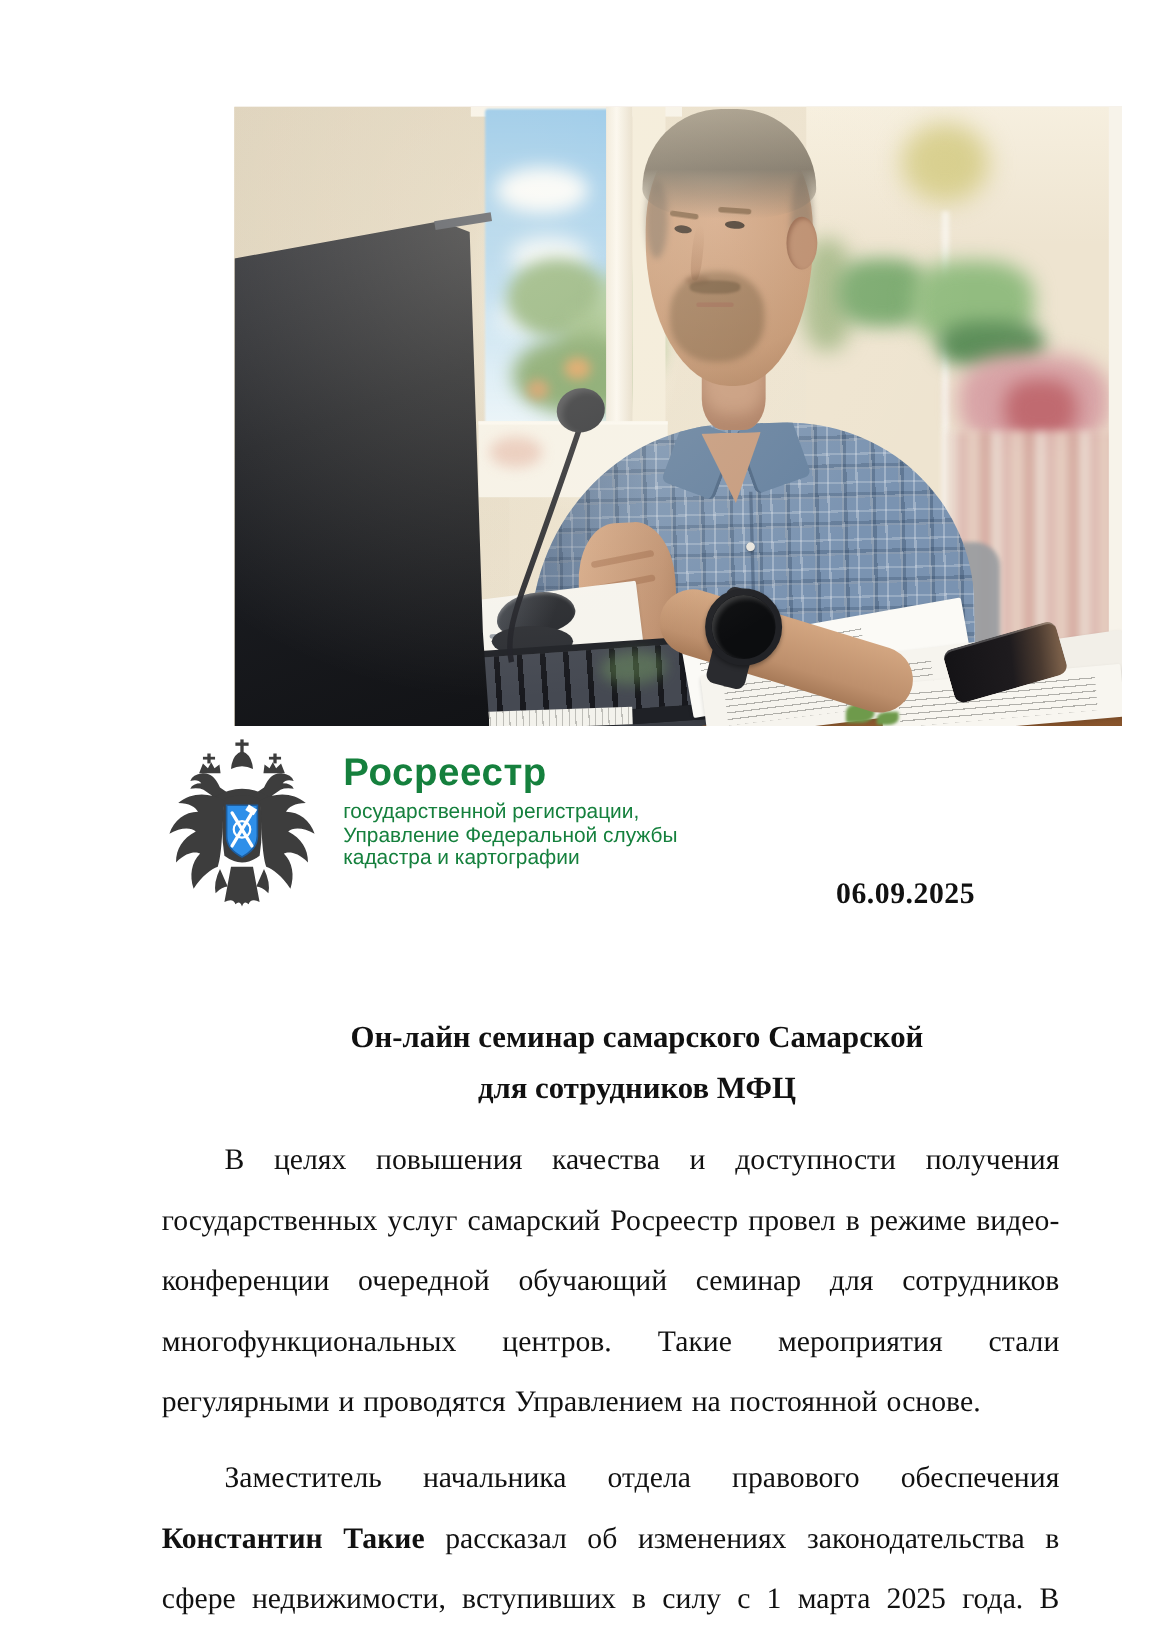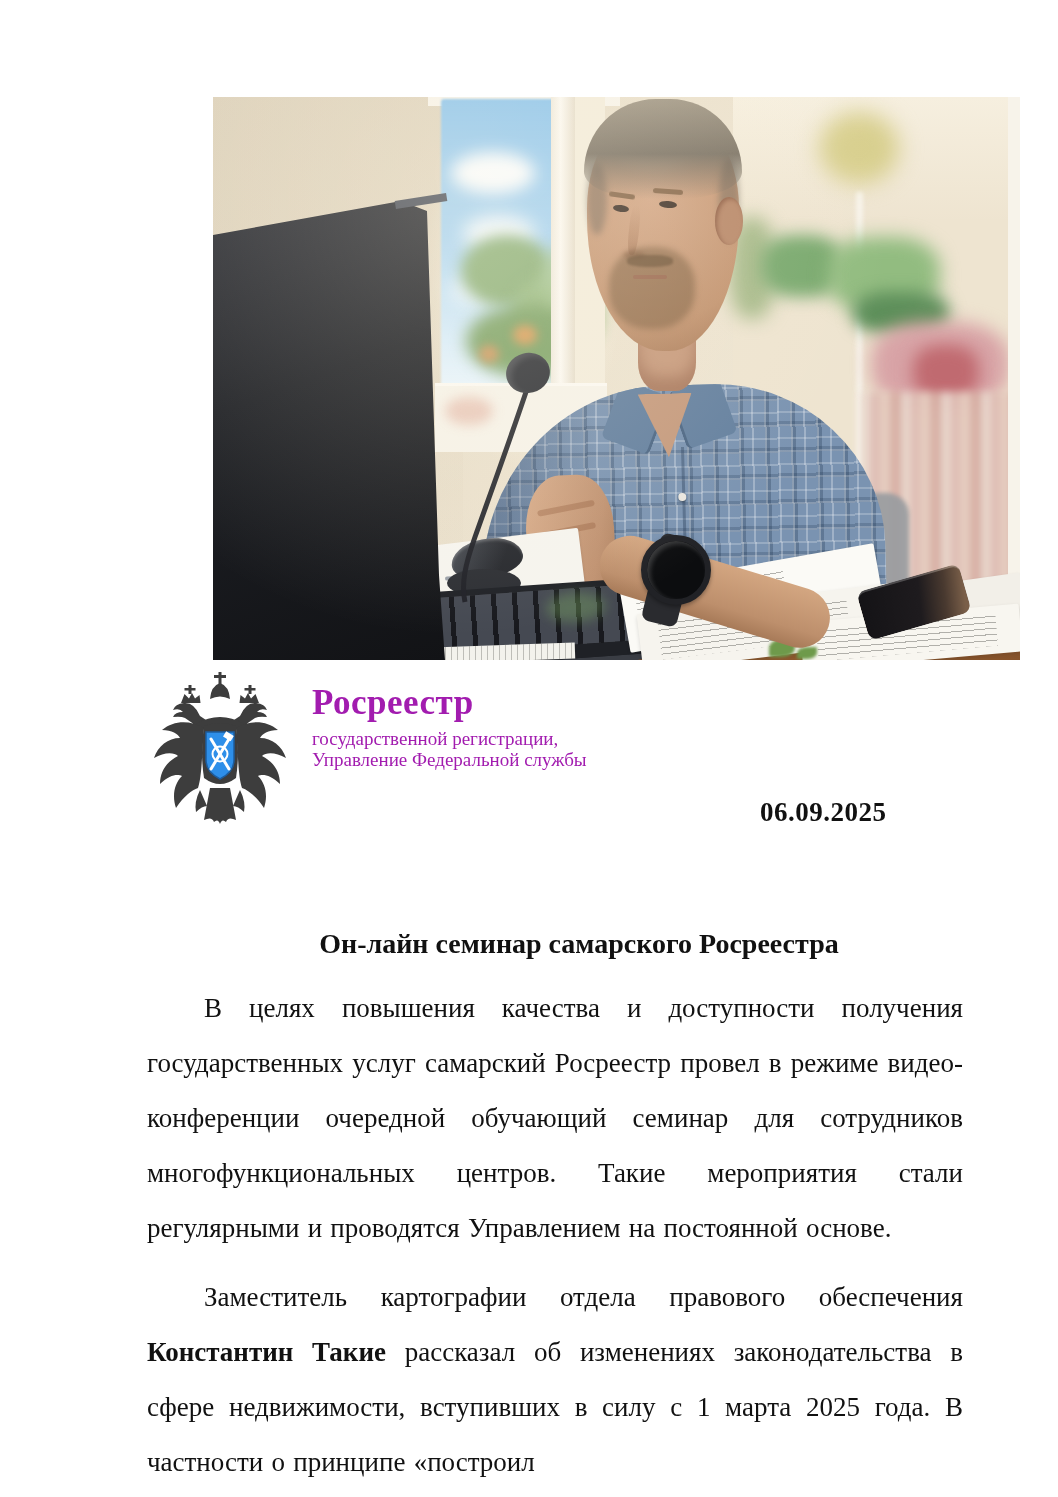--- a/index.html
+++ b/index.html
@@ -129,21 +129,21 @@
     transform:rotate(-15deg);box-shadow:inset 4px 4px 6px rgba(255,255,255,.14);}
   .ph-mic-stem{left:0;top:0;width:807px;height:563px;pointer-events:none;}
   .ph-monitor{left:0;top:96px;width:232px;height:467px;
     clip-path:polygon(0px 42px,188px 8px,214px 18px,226px 382px,232px 467px,0px 467px);
     background:linear-gradient(160deg,#2e3037 0%,#1d1f24 40%,#121316 100%);}
   .ph-monitor-edge{left:182px;top:100px;width:52px;height:8px;background:#4b505b;transform:rotate(-9deg);}
   .ph-warmlight{inset:0;background:radial-gradient(circle at 30% 18%,rgba(255,246,225,.28),rgba(255,246,225,0) 60%);}
 
   
   .eagle{position:absolute;left:150px;top:672px;}
-  .logo-text{position:absolute;left:312px;top:684px;width:340px;color:#a21caf;font-family:Liberation Serif, serif;}
+  .logo-text{position:absolute;left:312px;top:684px;width:340px;color:#15803d;font-family:Liberation Sans, sans-serif;}
   .brand{font-size:35px;line-height:37px;font-weight:bold;letter-spacing:.5px;}
   .dept{margin-top:8px;font-size:19px;line-height:20.5px;font-weight:normal;}
   .date{position:absolute;left:760px;top:797px;font-size:27px;font-weight:bold;letter-spacing:.5px;color:#111;}
 
   
   .content{position:absolute;left:147px;top:921px;width:816px;color:#111;}
   .title{font-size:28px;font-weight:bold;line-height:46px;text-align:center;transform:translateX(24px);margin:0;}
   .para{margin:14px 0 0 0;font-size:27px;line-height:55px;text-align:justify;text-align-last:left;
         text-indent:57px;word-spacing:1.5px;}
   .para b{font-weight:bold;}
@@ -293,26 +293,28 @@
     </g>
     <circle cx="70" cy="82" r="7.5" fill="none" stroke="#ffffff" stroke-width="2"></circle>
     <rect x="74" y="61" width="9" height="6" fill="#ffffff" transform="rotate(32 78 64)"></rect>
   </svg>
 
   <div class="logo-text">
     <div class="brand">Росреестр</div>
     <div class="dept">
       <div>государственной регистрации,</div>
       <div>Управление Федеральной службы</div>
+      <div>кадастра и картографии</div>
     </div>
   </div>
 
   <div class="date">06.09.2025</div>
 
   <div class="content">
     <h1 class="title">
-      <span>Он-лайн семинар самарского Росреестра</span><br>
+      <span>Он-лайн семинар самарского Самарской</span><br>
+      <span>для сотрудников МФЦ</span>
     </h1>
     <p class="para">В целях повышения качества и доступности получения государственных услуг самарский Росреестр провел в режиме видео-конференции очередной обучающий семинар для сотрудников многофункциональных центров. Такие мероприятия стали регулярными и проводятся Управлением на постоянной основе.</p>
-    <p class="para"><span>Заместитель картографии отдела правового обеспечения </span><b>Константин Такие</b><span> рассказал об изменениях законодательства в сфере недвижимости, вступивших в силу с 1 марта 2025 года. В частности о принципе «построил</span></p>
+    <p class="para"><span>Заместитель начальника отдела правового обеспечения </span><b>Константин Такие</b><span> рассказал об изменениях законодательства в сфере недвижимости, вступивших в силу с 1 марта 2025 года. В частности о принципе «построил</span></p>
   </div>
 
 </div>
 
 </body></html>

